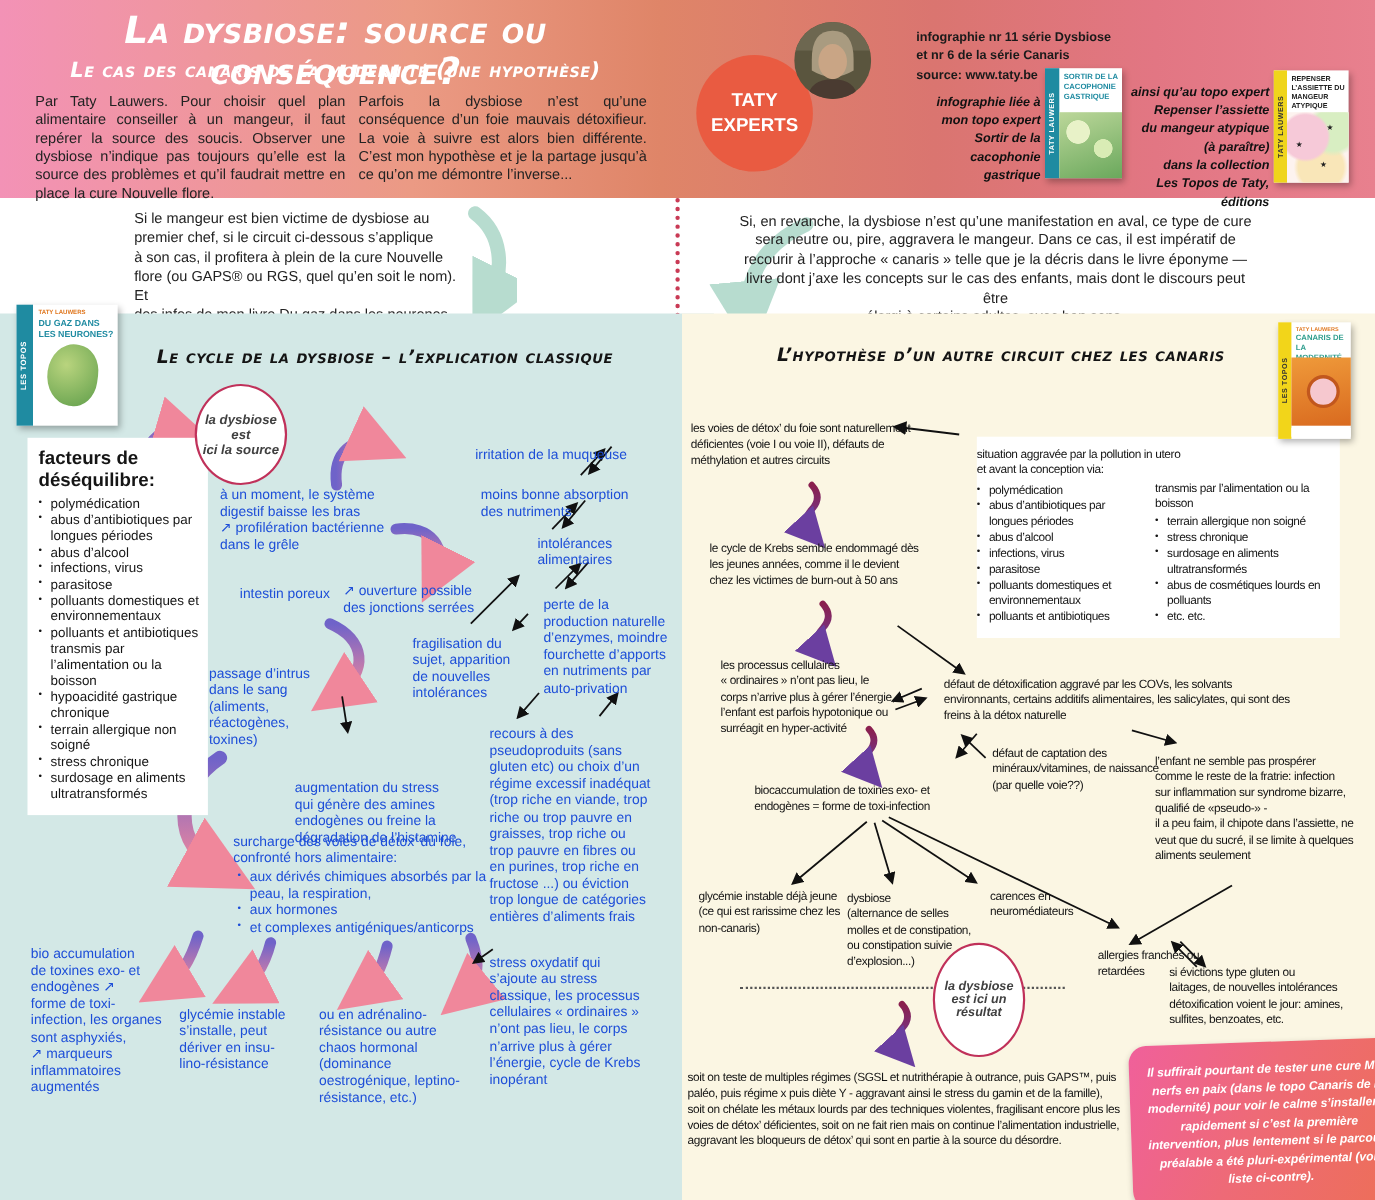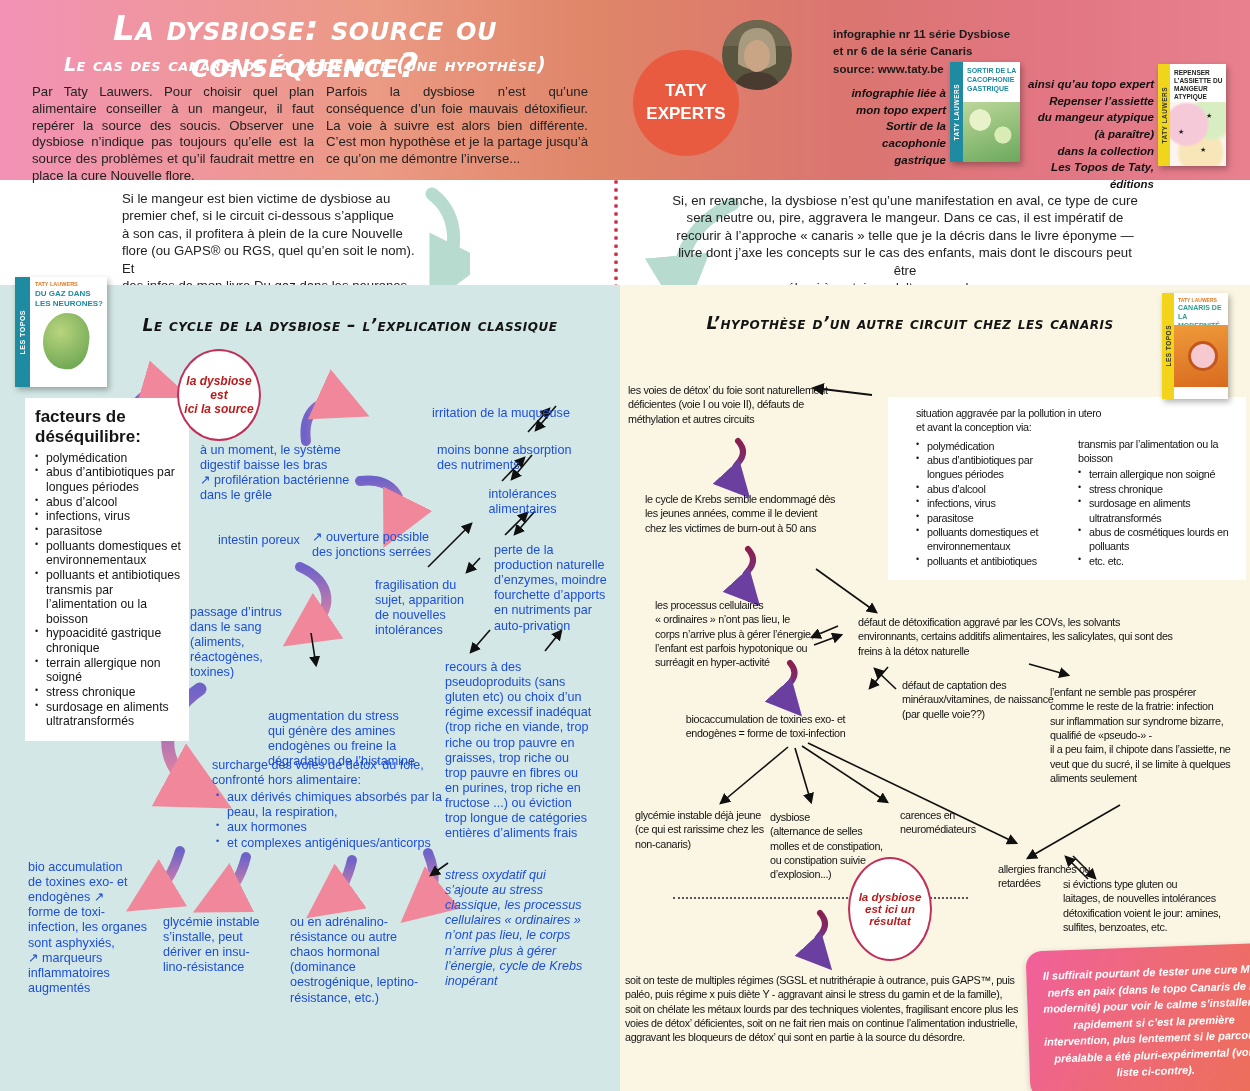--- a/index.html
+++ b/index.html
@@ -28,28 +28,28 @@
   .bridge{font-size:13.2px;line-height:1.32;color:#222;font-weight:500;}
   
   #left-panel{left:0;top:285px;width:617px;height:806px;background:#d3e8e6;padding-left:32px;}
   #right-panel{left:620px;top:285px;width:630px;height:806px;background:#fbf6e3;}
   #divider{left:614px;top:180px;height:911px;width:0;border-left:4px dotted #c93a55;}
   .panel-title{font-size:17px;color:#141414;text-align:center;}
   .node{position:absolute;font-size:12.6px;line-height:1.2;color:#1d4ed8;}
   .rnode{position:absolute;font-size:10.8px;line-height:1.33;letter-spacing:-.35px;color:#141414;}
   .circlenode{position:absolute;background:#fff;border:2px solid #c0315a;border-radius:50%;
      display:flex;align-items:center;justify-content:center;text-align:center;
-     color:#b91c1c;font-weight:bold;font-style:italic;z-index:4;}
+     color:#404040;font-weight:bold;font-style:italic;z-index:4;}
   .whitebox{position:absolute;background:#fff;z-index:2;}
   ul.blist{list-style:none;margin:2px 0 0 0;padding:0;}
   ul.blist li{position:relative;padding-left:11px;margin:0;}
   ul.blist li::before{content:"•";position:absolute;left:0;top:0;font-size:9px;line-height:inherit;}
   #factors-box{left:25px;top:113px;width:148px;padding:9px 6px 12px 10px;font-size:12.2px;line-height:1.2;}
   #factors-box .bhead{font-weight:bold;font-size:17px;margin-bottom:3px;}
-  #situation-box{left:268px;top:112px;width:322px;padding:9px 8px 12px 28px;font-size:10.8px;
+  #situation-box{left:268px;top:112px;width:322px;padding:9px 8px 12px 0;font-size:10.8px;
       line-height:1.33;letter-spacing:-.35px;}
   #situation-cols{display:flex;gap:10px;margin-top:2px;}
   #situation-cols > div{width:152px;}
   .svgov{position:absolute;left:0;top:0;z-index:1;}
   .z3{z-index:3;}
   #pink-box{left:408px;top:662px;width:224px;padding:17px 14px 15px 14px;border-radius:16px;
      background:linear-gradient(115deg,#f0609b 0%,#ee6a77 45%,#ed6f55 100%);
      color:#fff;font-size:11px;font-weight:bold;font-style:italic;line-height:1.5;text-align:center;
      transform:rotate(-2deg);box-shadow:0 2px 6px rgba(0,0,0,.2);z-index:5;}
   #dotline-r{left:53px;top:612px;width:295px;border-top:2px dotted #555;z-index:2;}
@@ -308,21 +308,21 @@
     <div class="node pre z3" style="left:163px;top:630px;width:105px;">glycémie instable
 s’installe, peut
 dériver en insu-
 lino-résistance</div>
     <div class="node pre z3" style="left:290px;top:630px;width:145px;">ou en adrénalino-
 résistance  ou autre
 chaos hormonal
 (dominance
 oestrogénique, leptino-
 résistance, etc.)</div>
-    <div class="node pre z3" style="left:445px;top:583px;width:152px;font-style:italic;">stress oxydatif qui
+    <div class="node pre z3" style="left:445px;top:583px;width:152px;">stress oxydatif qui
 s’ajoute au stress
 classique, les processus
 cellulaires « ordinaires »
 n’ont pas lieu, le corps
 n’arrive plus à gérer
 l’énergie, cycle de Krebs
 inopérant</div>
   </div>
 
   <div id="right-panel" class="abs">

